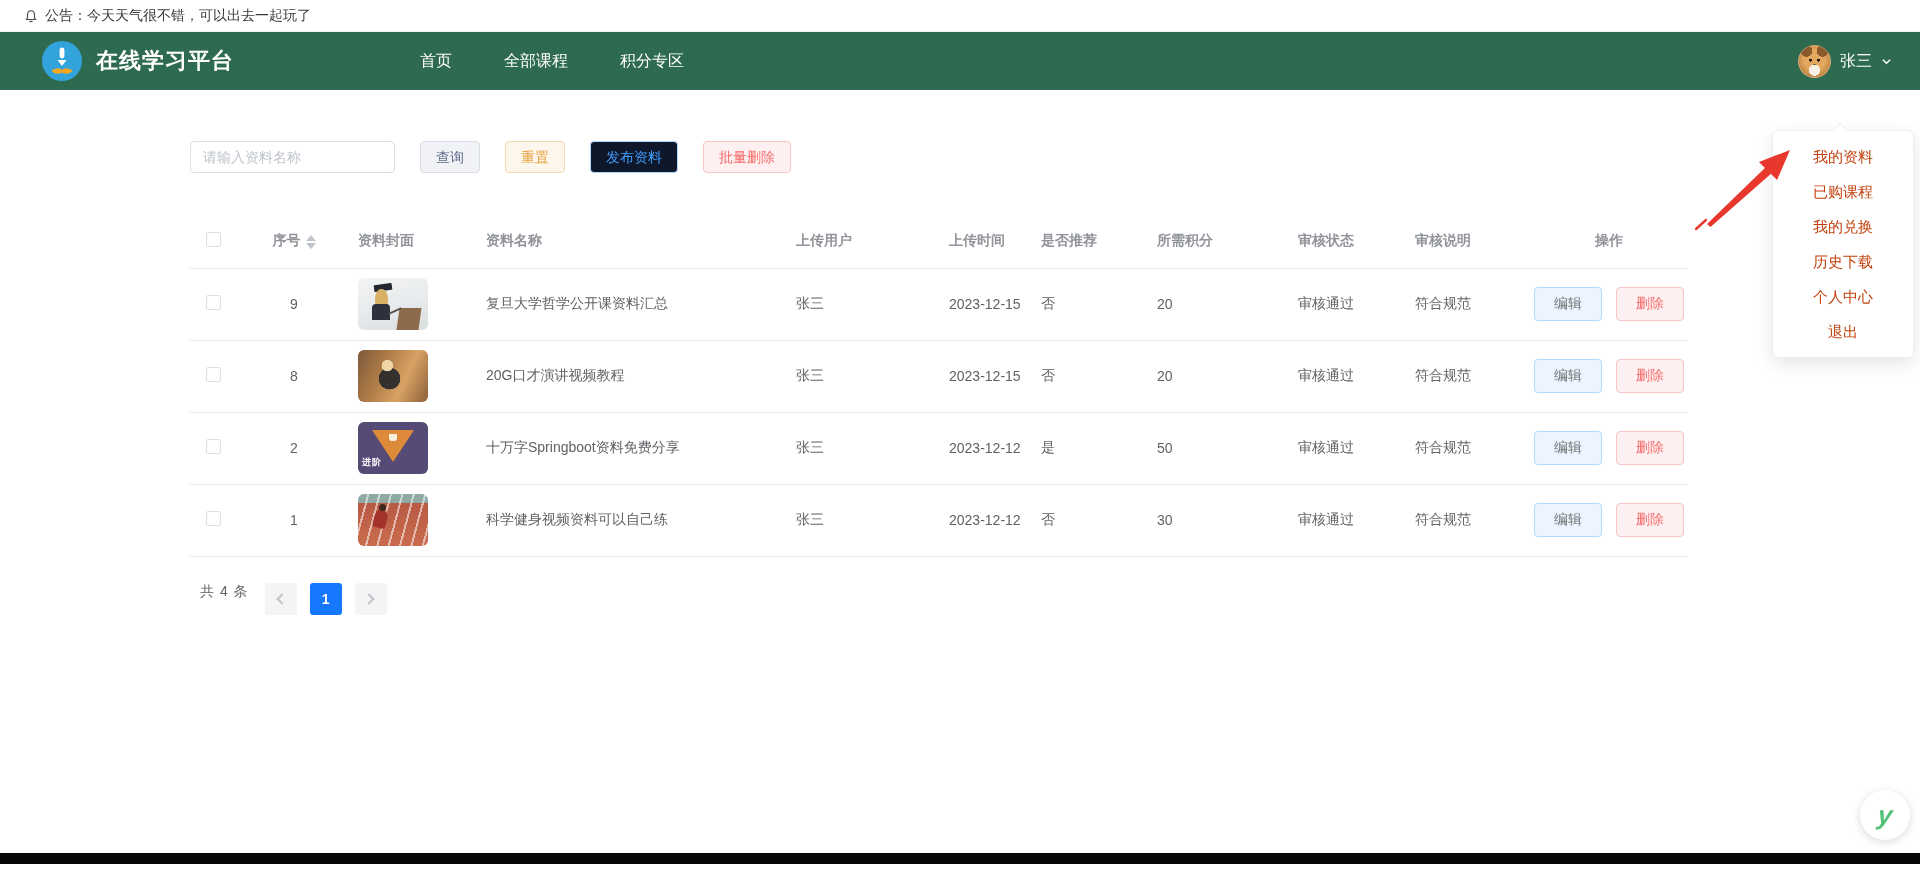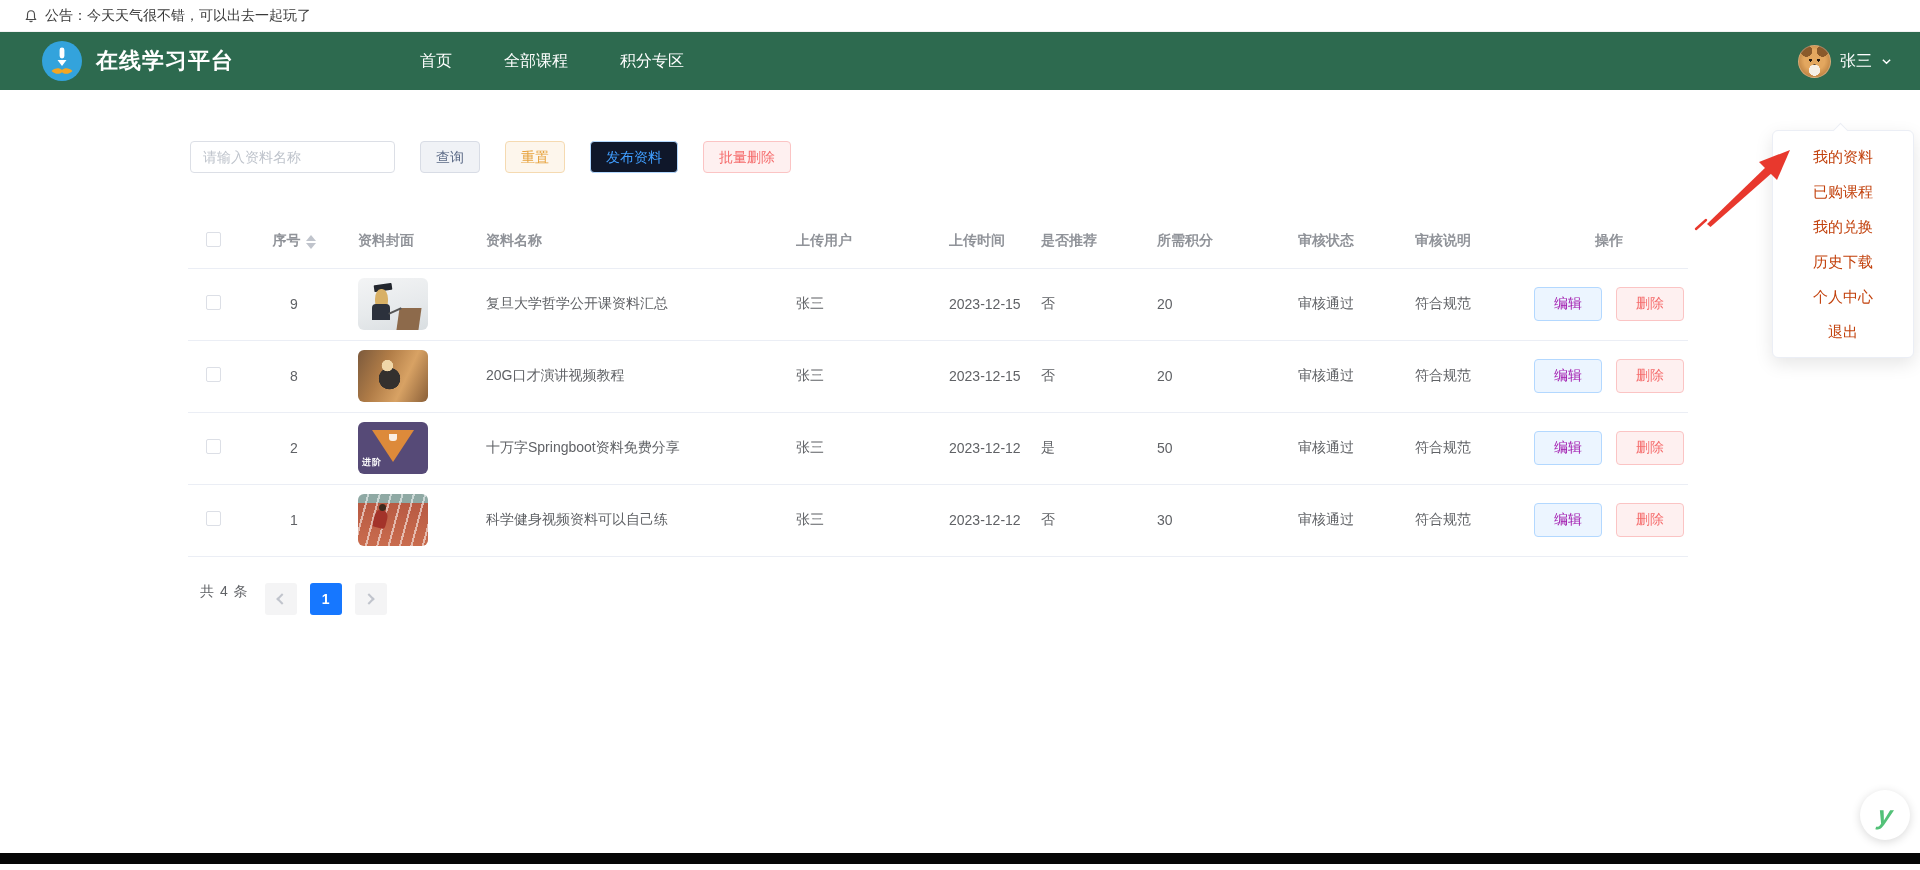--- a/index.html
+++ b/index.html
@@ -88,21 +88,21 @@
       width:0; height:0; border-left:21px solid transparent; border-right:21px solid transparent; border-top:32px solid #dd8a3a; }
   .cover-r3 .cup { position:absolute; left:31px; top:12px; width:8px; height:7px; background:#fff; border-radius:0 0 3px 3px; opacity:.85; }
   .cover-r3 .label { position:absolute; left:4px; bottom:5px; font-size:9px; color:#fff; font-weight:bold; letter-spacing:1px; }
   .cover-r4 { background:
       repeating-linear-gradient(105deg, rgba(255,255,255,0) 0 9px, rgba(255,255,255,.55) 9px 11px),
       linear-gradient(180deg,#8fa9a4 0 18%, #b85a43 18%, #c96c4e 100%); }
   .cover-r4 .runner { position:absolute; left:16px; top:16px; width:13px; height:18px; background:#a3332a; border-radius:40% 40% 20% 20%; transform:rotate(14deg); }
   .cover-r4 .head { position:absolute; left:21px; top:10px; width:7px; height:7px; background:#3d2a1e; border-radius:50%; }
 
   .row-btn { height:34px; padding:0 19px; border-radius:4px; font-size:14px; cursor:pointer; font-family:inherit; }
-  .row-btn.edit { color:#a21caf; background:#ecf5ff; border:1px solid #b3d8ff; margin-right:10px; }
+  .row-btn.edit { color:#737373; background:#ecf5ff; border:1px solid #b3d8ff; margin-right:10px; }
   .row-btn.del  { color:#f56c6c; background:#fef0f0; border:1px solid #fbc4c4; }
   td.c-ops { padding:0; text-align:center; }
 
   
   .pagination { position:absolute; left:200px; top:583px; display:flex; align-items:flex-start; }
   .pg-total { font-size:14px; color:#606266; margin-right:16px; letter-spacing:1px; }
   .pg-btn { width:32px; height:32px; border-radius:3px; background:#f4f4f5; border:none;
     display:flex; align-items:center; justify-content:center; margin-right:13px; cursor:pointer; }
   .pg-btn:last-child { margin-right:0; }
   .chev { width:8px; height:8px; border-top:2px solid #c0c4cc; border-right:2px solid #c0c4cc; display:inline-block; }

